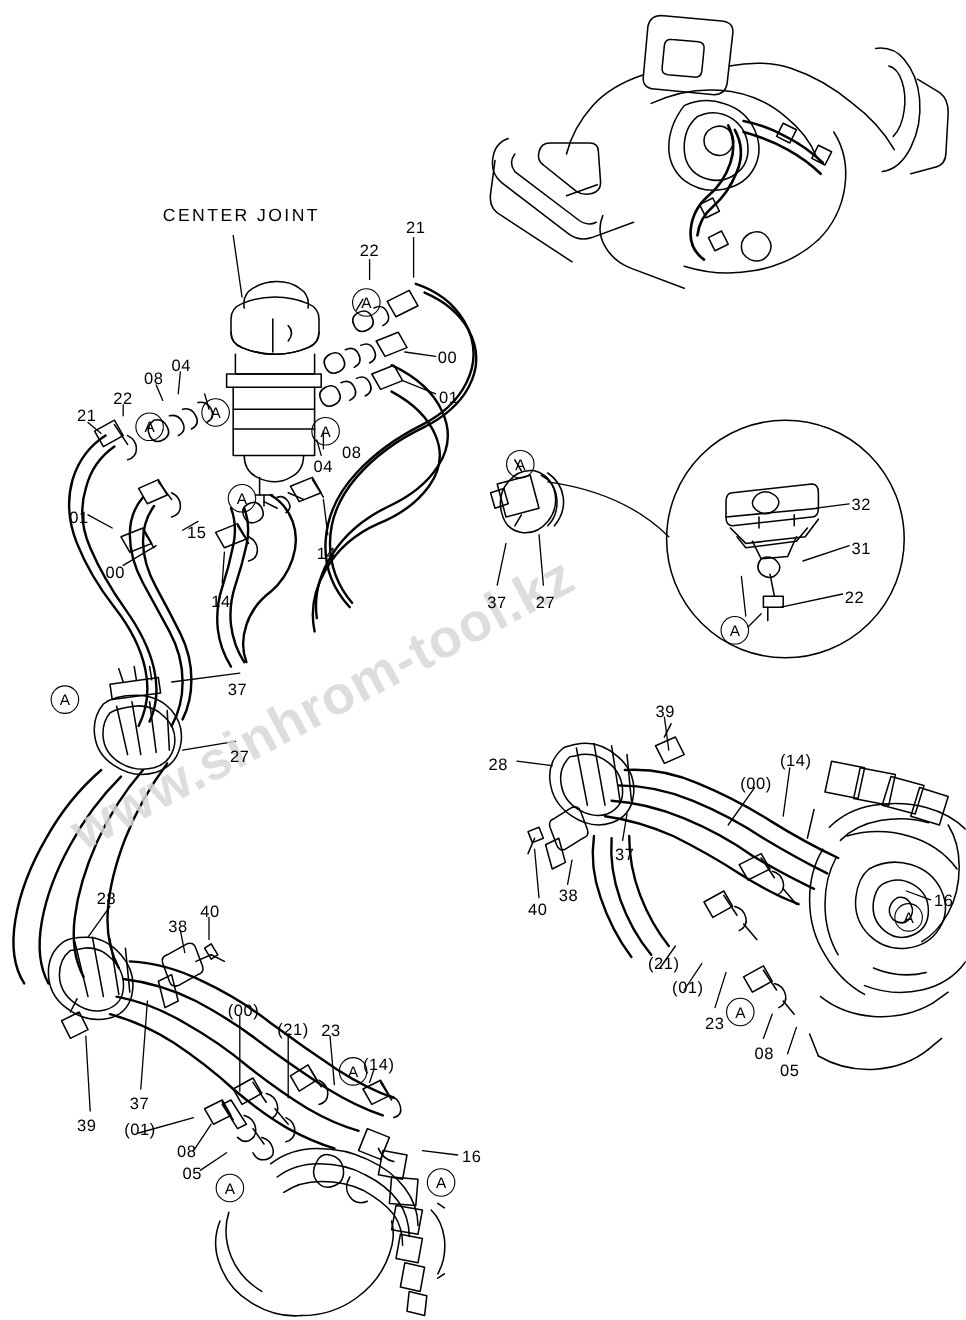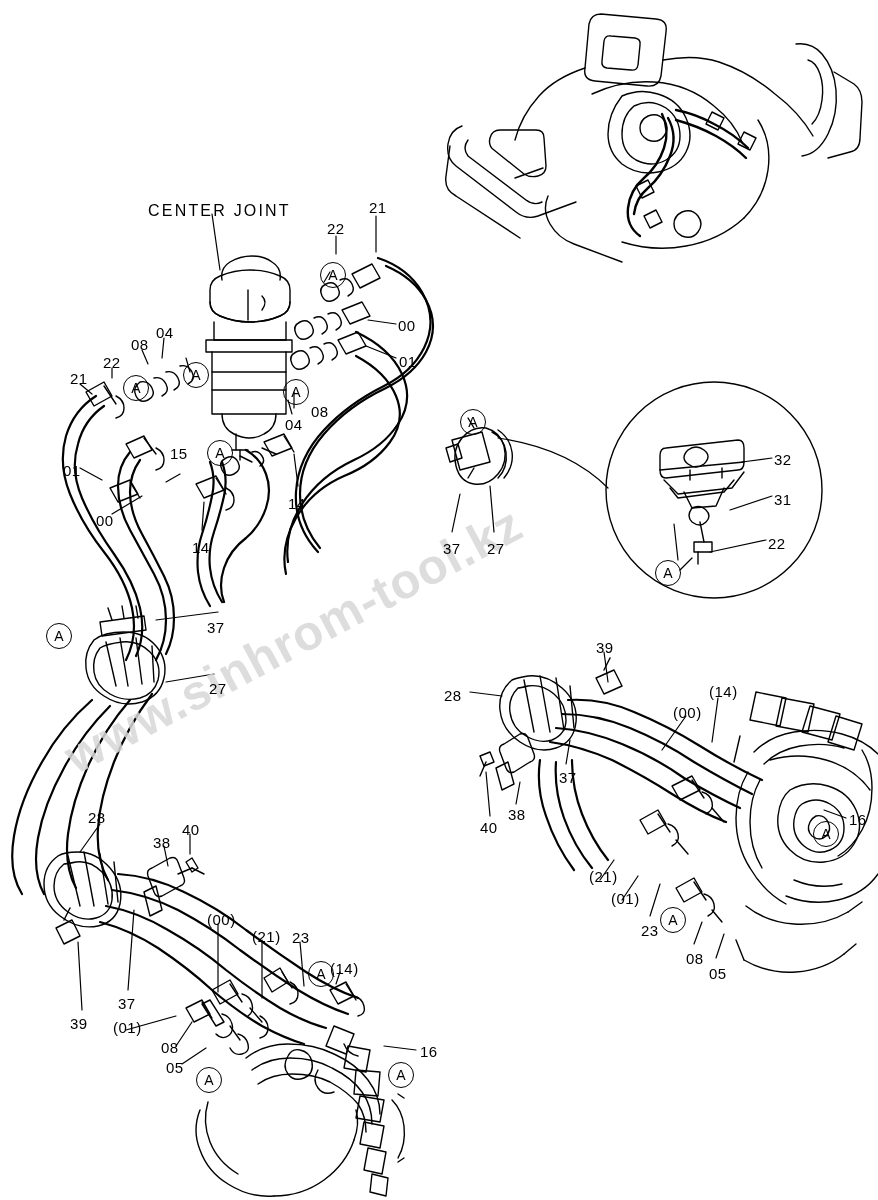--- a/index.html
+++ b/index.html
@@ -407,35 +407,35 @@
         <path d="M766 540 l-56 12"></path>
         <path d="M680 570 l12 -12"></path>
         <path d="M678 560 l-4 -36"></path>
         <path d="M608 488 q-40 -40 -110 -50"></path>
       </g>
     </g>
   </svg>
 
   <div class="wm" style="left:55px; top:735px; transform:rotate(-28deg);">www.sinhrom-tool.kz</div>
 
-  <div class="lbl big" style="left:148px; top:203px;">CENTER  JOINT</div>
+  <div class="lbl big" style="left:148px; top:189px;">CENTER  JOINT</div>
 
   <div class="lbl" style="left:369px; top:200px;">21</div>
   <div class="lbl" style="left:327px; top:221px;">22</div>
   <div class="lbl" style="left:398px; top:318px;">00</div>
   <div class="lbl" style="left:399px; top:354px;">01</div>
   <div class="lbl" style="left:156px; top:325px;">04</div>
   <div class="lbl" style="left:131px; top:337px;">08</div>
   <div class="lbl" style="left:103px; top:355px;">22</div>
   <div class="lbl" style="left:70px; top:371px;">21</div>
   <div class="lbl" style="left:285px; top:417px;">04</div>
   <div class="lbl" style="left:311px; top:404px;">08</div>
   <div class="lbl" style="left:63px; top:463px;">01</div>
   <div class="lbl" style="left:96px; top:513px;">00</div>
-  <div class="lbl" style="left:170px; top:446px;">15</div>
+  <div class="lbl" style="left:170px; top:477px;">15</div>
   <div class="lbl" style="left:192px; top:540px;">14</div>
   <div class="lbl" style="left:288px; top:496px;">14</div>
   <div class="lbl" style="left:443px; top:541px;">37</div>
   <div class="lbl" style="left:487px; top:541px;">27</div>
   <div class="lbl" style="left:774px; top:452px;">32</div>
   <div class="lbl" style="left:774px; top:492px;text-align:center;">31</div>
   <div class="lbl" style="left:768px; top:536px;">22</div>
   <div class="lbl" style="left:207px; top:620px;">37</div>
   <div class="lbl" style="left:209px; top:681px;">27</div>
   <div class="lbl" style="left:596px; top:640px;">39</div>

